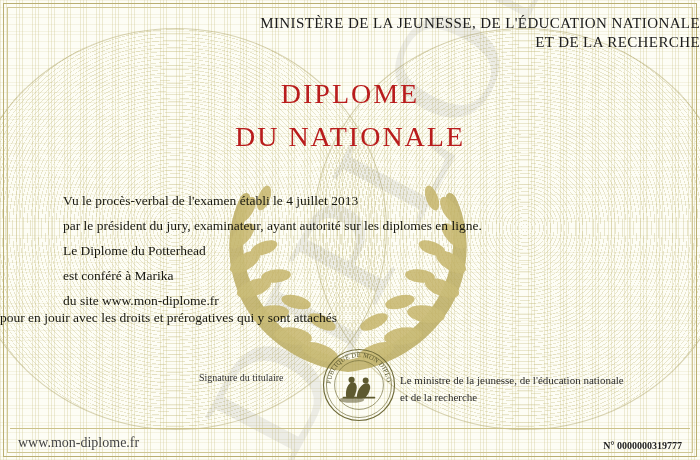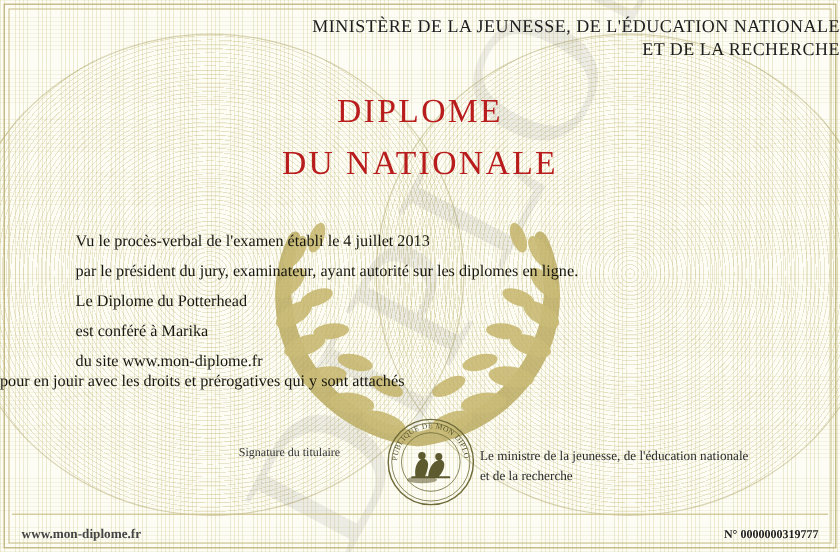--- a/index.html
+++ b/index.html
@@ -187,24 +187,23 @@
     top: 348px;
     width: 74px;
     height: 74px;
   }
 
   
   .footer-left {
     position: absolute;
     left: 18px;
     bottom: 9px;
-    font-size: 11px;
+    font-size: 14px;
     color: #444;
     font-family: "Liberation Serif", serif;
-    font-weight: bold;
   }
   .footer-right {
     position: absolute;
     right: 18px;
     bottom: 9px;
     font-size: 10px;
     color: #1d1d1d;
     font-weight: bold;
   }
 </style>

